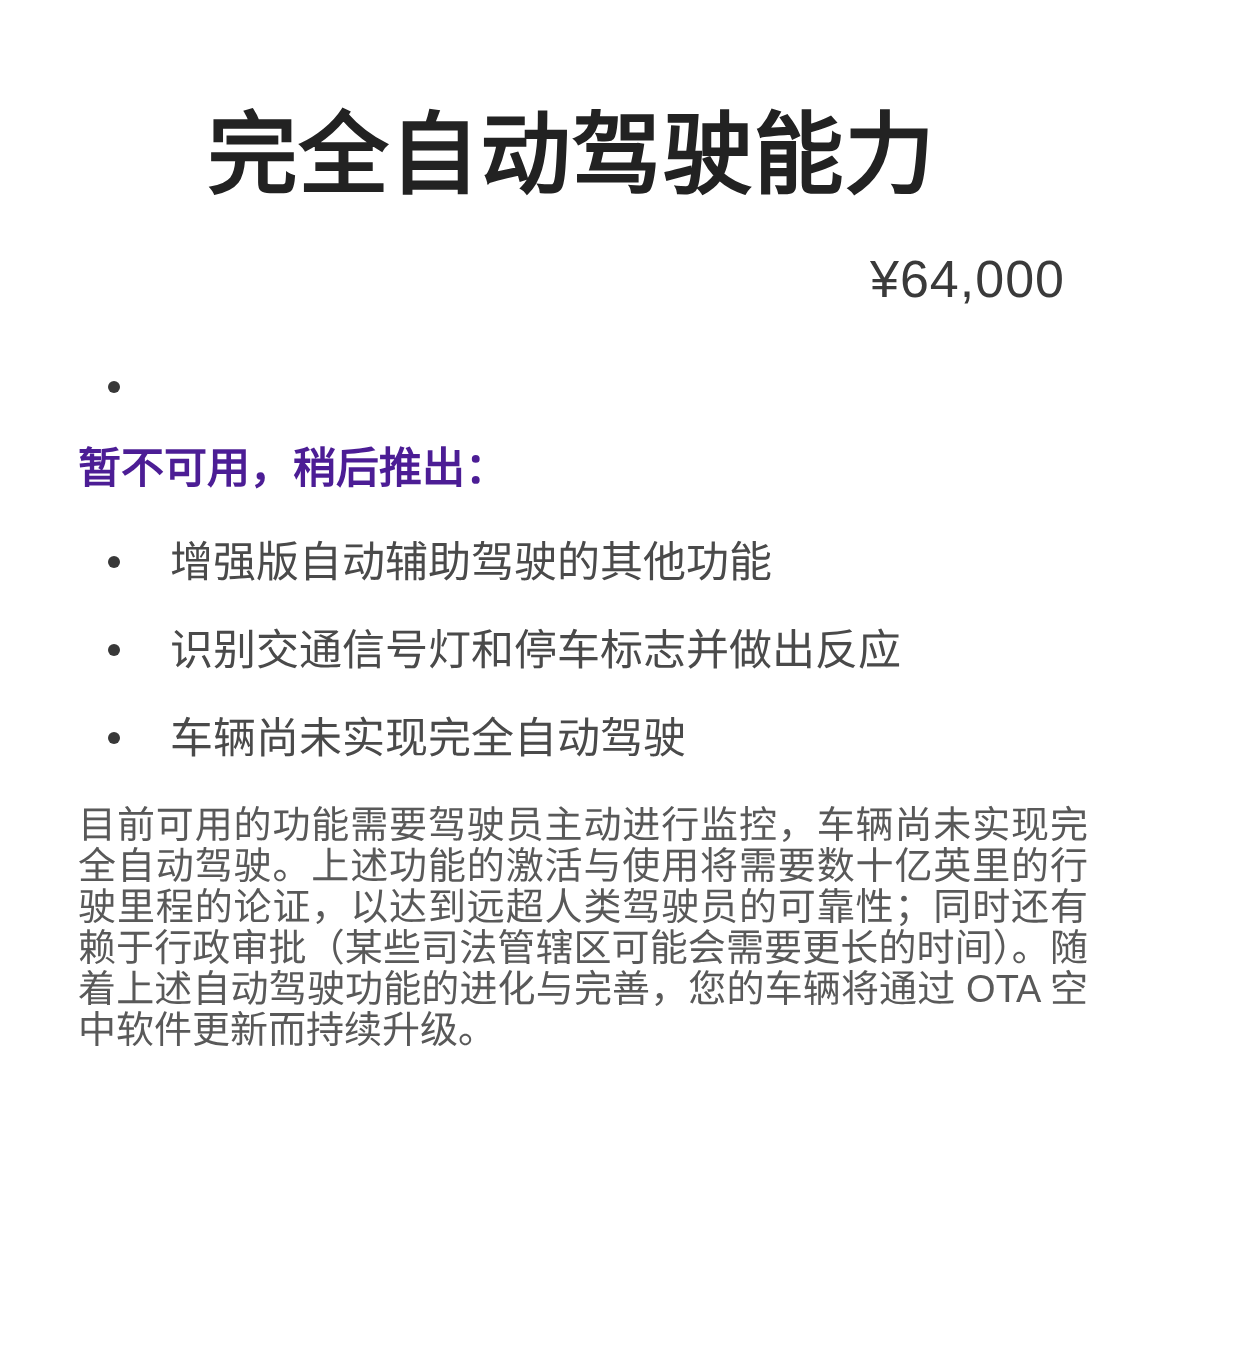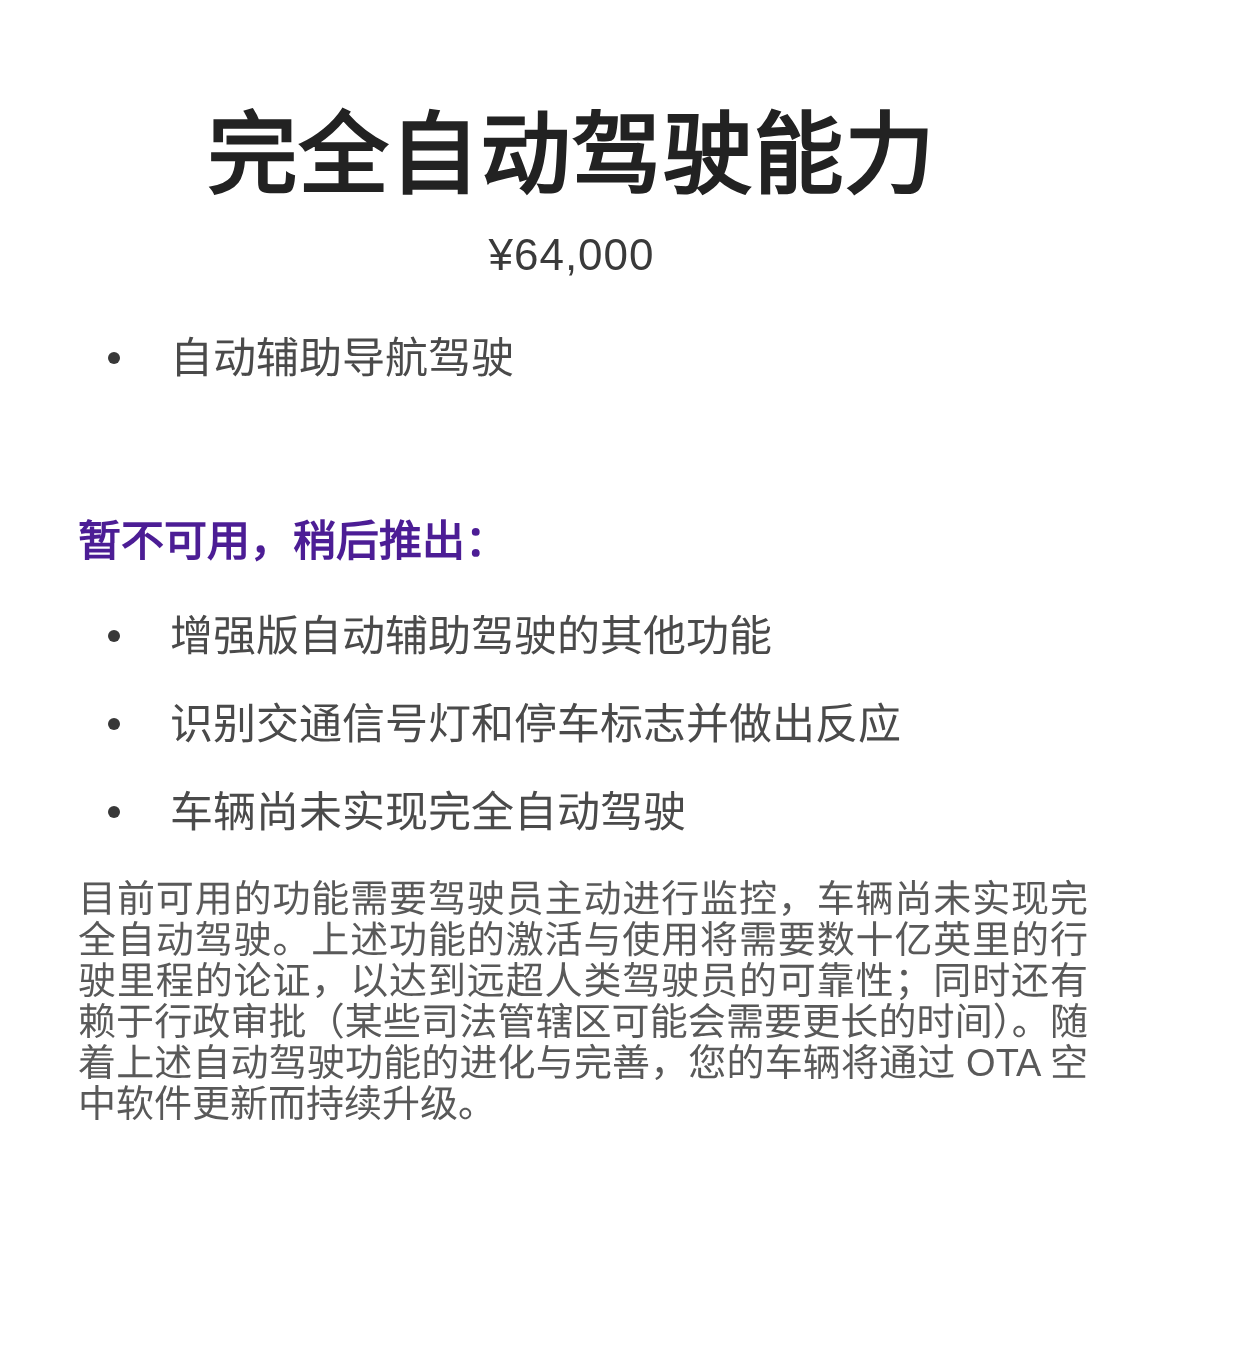--- a/index.html
+++ b/index.html
@@ -22,27 +22,27 @@
   .title {
     margin: 0;
     font-size: 90px;
     line-height: 1.15;
     font-weight: 700;
     letter-spacing: 1px;
     color: #222222;
     text-align: center;
   }
   .price {
-    margin-top: 21px;
-    font-size: 44px;
+    margin-top: 40px;
+    font-size: 52px;
     line-height: 1.2;
     font-weight: 400;
     letter-spacing: 1px;
     color: #3a3a3a;
-    text-align: center;
+    text-align: right;
   }
   ul.feature-list {
     list-style: none;
     margin: 0;
     padding: 0;
   }
   ul.feature-list.included {
     margin-top: 52px;
   }
   ul.feature-list.upcoming {
@@ -91,21 +91,20 @@
 <div class="viewport">
   <div class="page">
 
     <h1 class="title">完全自动驾驶能力</h1>
 
     <div class="price">¥64,000</div>
 
     <ul class="feature-list included">
       <li class="feature-item">
         <span class="bullet-dot"></span>
-        <span>自动辅助导航驾驶</span>
       </li>
     </ul>
 
     <h2 class="subheading">暂不可用，稍后推出：</h2>
 
     <ul class="feature-list upcoming">
       <li class="feature-item">
         <span class="bullet-dot"></span>
         <span>增强版自动辅助驾驶的其他功能</span>
       </li>

